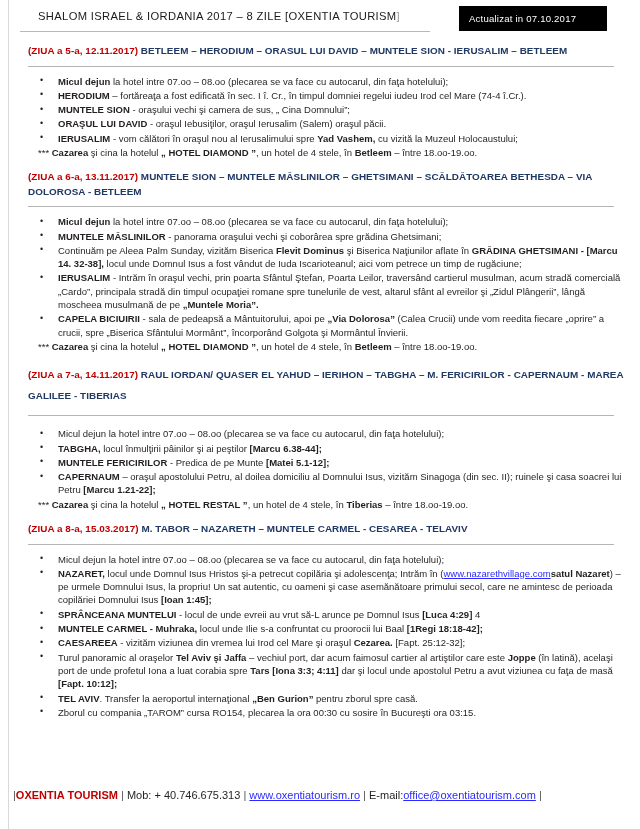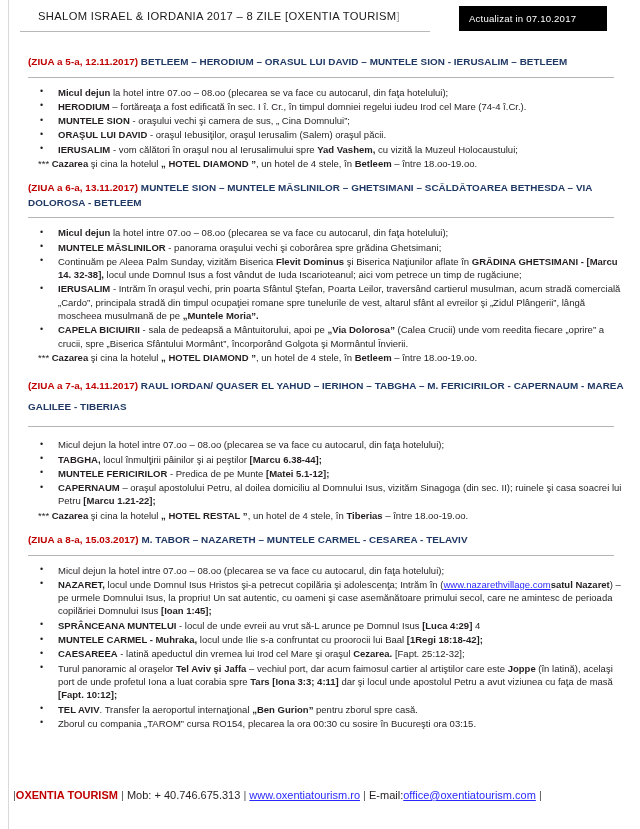--- a/index.html
+++ b/index.html
@@ -71,21 +71,21 @@
     width: 410px;
     height: 1px;
     background: #b8b8b8;
   }
 
   
   .content {
     padding: 0 14px 0 20px;
   }
 
-  .day-block { margin-top: 22px; }
+  .day-block { margin-top: 11px; }
   .day-block.tight { margin-top: 11px; }
 
   .day-heading {
     font-size: 9.9px;
     font-weight: bold;
     line-height: 14.5px;
     color: #1f3864;
     margin: 0 0 0 8px;
     letter-spacing: 0.05px;
   }
@@ -201,21 +201,21 @@
           </ul>
         </div>
         <div class="day-block tight">
           <div class="day-heading"><span class="date">(ZIUA a 8-a, 15.03.2017)</span><span> M. TABOR – NAZARETH – MUNTELE CARMEL - CESAREA - TELAVIV</span></div>
           <hr class="sep">
           <ul class="bullets">
             <li class="bullet"><span>Micul dejun la hotel  intre 07.oo – 08.oo (plecarea se va face cu autocarul, din faţa hotelului);</span></li>
             <li class="bullet"><span class="b">NAZARET,</span><span> locul unde Domnul Isus Hristos şi-a petrecut copilăria şi adolescenţa; Intrăm în </span><span> (</span><a class="link" href="#">www.nazarethvillage.com</a><span class="b">satul Nazaret</span><span>) – pe urmele Domnului Isus, la propriu!  Un sat autentic, cu oameni şi case asemănătoare primului secol, care ne amintesc de perioada copilăriei Domnului Isus </span><span class="b">[Ioan 1:45];</span></li>
             <li class="bullet"><span class="b">SPRÂNCEANA MUNTELUI</span><span> - locul de unde evreii au vrut să-L arunce pe Domnul Isus </span><span class="b">[Luca 4:29]</span><span> 4</span></li>
             <li class="bullet"><span class="b">MUNTELE CARMEL - Muhraka,</span><span> locul unde Ilie s-a confruntat cu proorocii lui Baal </span><span class="b">[1Regi 18:18-42];</span></li>
-            <li class="bullet"><span class="b">CAESAREEA</span><span> - latină apeductul din vremea lui Irod cel Mare şi oraşul </span><span class="b">Cezarea.</span><span> [Fapt. 25:12-32];</span></li>
+            <li class="bullet"><span class="b">CAESAREEA</span><span> - vizităm viziunea din vremea lui Irod cel Mare şi oraşul </span><span class="b">Cezarea.</span><span> [Fapt. 25:12-32];</span></li>
             <li class="bullet"><span>Turul panoramic al oraşelor </span><span class="b">Tel Aviv şi Jaffa</span><span> – vechiul port, dar acum faimosul cartier al artiştilor care este </span><span class="b">Joppe</span><span> (în latină), acelaşi port de unde profetul Iona a luat corabia spre </span><span class="b">Tars [Iona 3:3; 4:11]</span><span> dar şi locul unde apostolul Petru a avut viziunea cu faţa de masă </span><span class="b">[Fapt. 10:12];</span></li>
             <li class="bullet"><span class="b">TEL AVIV</span><span>. Transfer la aeroportul internaţional </span><span class="b">„Ben Gurion”</span><span> pentru zborul spre casă.</span></li>
             <li class="bullet"><span>Zborul cu compania „TAROM” cursa RO154, plecarea la ora 00:30 cu sosire în Bucureşti ora 03:15.</span></li>
           </ul>
         </div>
       </div>
   </div>
 
   <div class="footer">
     <span class="pipe">|</span><span class="brand">OXENTIA TOURISM</span>

